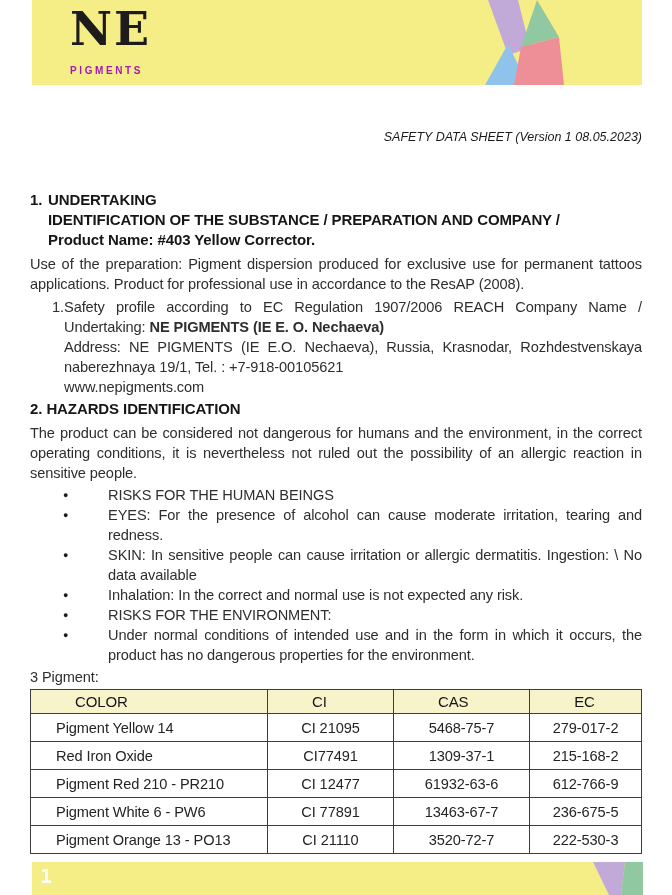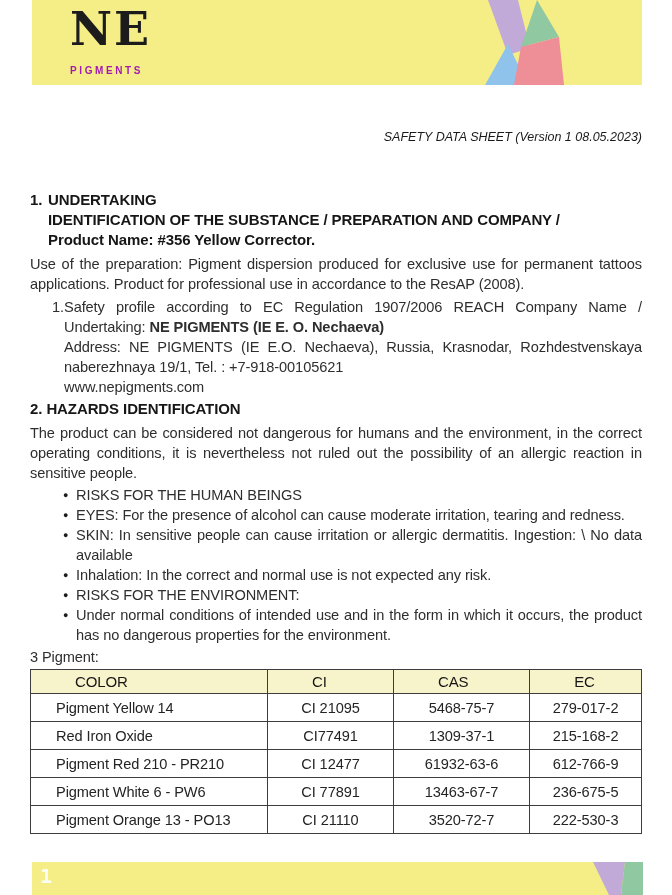--- a/index.html
+++ b/index.html
@@ -38,21 +38,21 @@
   .content{position:absolute;top:190px;left:30px;width:612px;font-size:14.6px;line-height:20px;letter-spacing:-0.1px;}
   .h-block{position:relative;padding-left:18px;font-weight:700;font-size:15px;color:#161616;}
   .h-num{position:absolute;left:0;top:0;}
   .h2{margin-top:2px;font-weight:700;font-size:15px;color:#161616;}
   .para{margin-top:4px;text-align:justify;}
   .list-item{position:relative;margin-top:3px;padding-left:34px;}
   .list-num{position:absolute;left:22px;top:0;}
   .jline{text-align:justify;text-align-last:justify;}
   .bold{font-weight:700;}
   .bullets{margin-top:2px;}
-  .bullet{display:flex;}
+  .bullet{display:flex;gap:32px;}
   .bullet .dot{width:13px;margin-left:33px;flex:none;font-size:9px;line-height:20px;color:#1c1c1c;}
   .bullet .dot::before{content:"\25CF";}
   .bullet .txt{flex:1;text-align:justify;}
   .pig-label{margin-top:2px;}
   
   table.pigments{
     margin-top:2px;width:612px;border-collapse:collapse;
     font-size:14.6px;color:#242424;
   }
   table.pigments th,table.pigments td{
@@ -93,21 +93,21 @@
 </div>
 
 <div class="sds-title">SAFETY DATA SHEET (Version 1 08.05.2023)</div>
 
 <div class="content">
 
   <div class="h-block">
     <span class="h-num">1.</span>
     <div>UNDERTAKING</div>
     <div>IDENTIFICATION OF THE SUBSTANCE / PREPARATION AND COMPANY /</div>
-    <div>Product Name: #356 Yellow Corrector.</div>
+    <div>Product Name: #403 Yellow Corrector.</div>
   </div>
 
   <div class="para">Use of the preparation: Pigment dispersion produced for exclusive use for permanent tattoos applications. Product for professional use in accordance to the ResAP (2008).</div>
 
   <div class="list-item">
     <span class="list-num">1.</span>
     <div class="jline">Safety profile according to EC Regulation 1907/2006 REACH Company Name /</div>
     <div><span>Undertaking: </span><span class="bold">NE PIGMENTS (IE E. O. Nechaeva)</span></div>
     <div class="jline">Address: NE PIGMENTS (IE E.O. Nechaeva), Russia, Krasnodar, Rozhdestvenskaya</div>
     <div>naberezhnaya 19/1, Tel. : +7-918-00105621</div>

